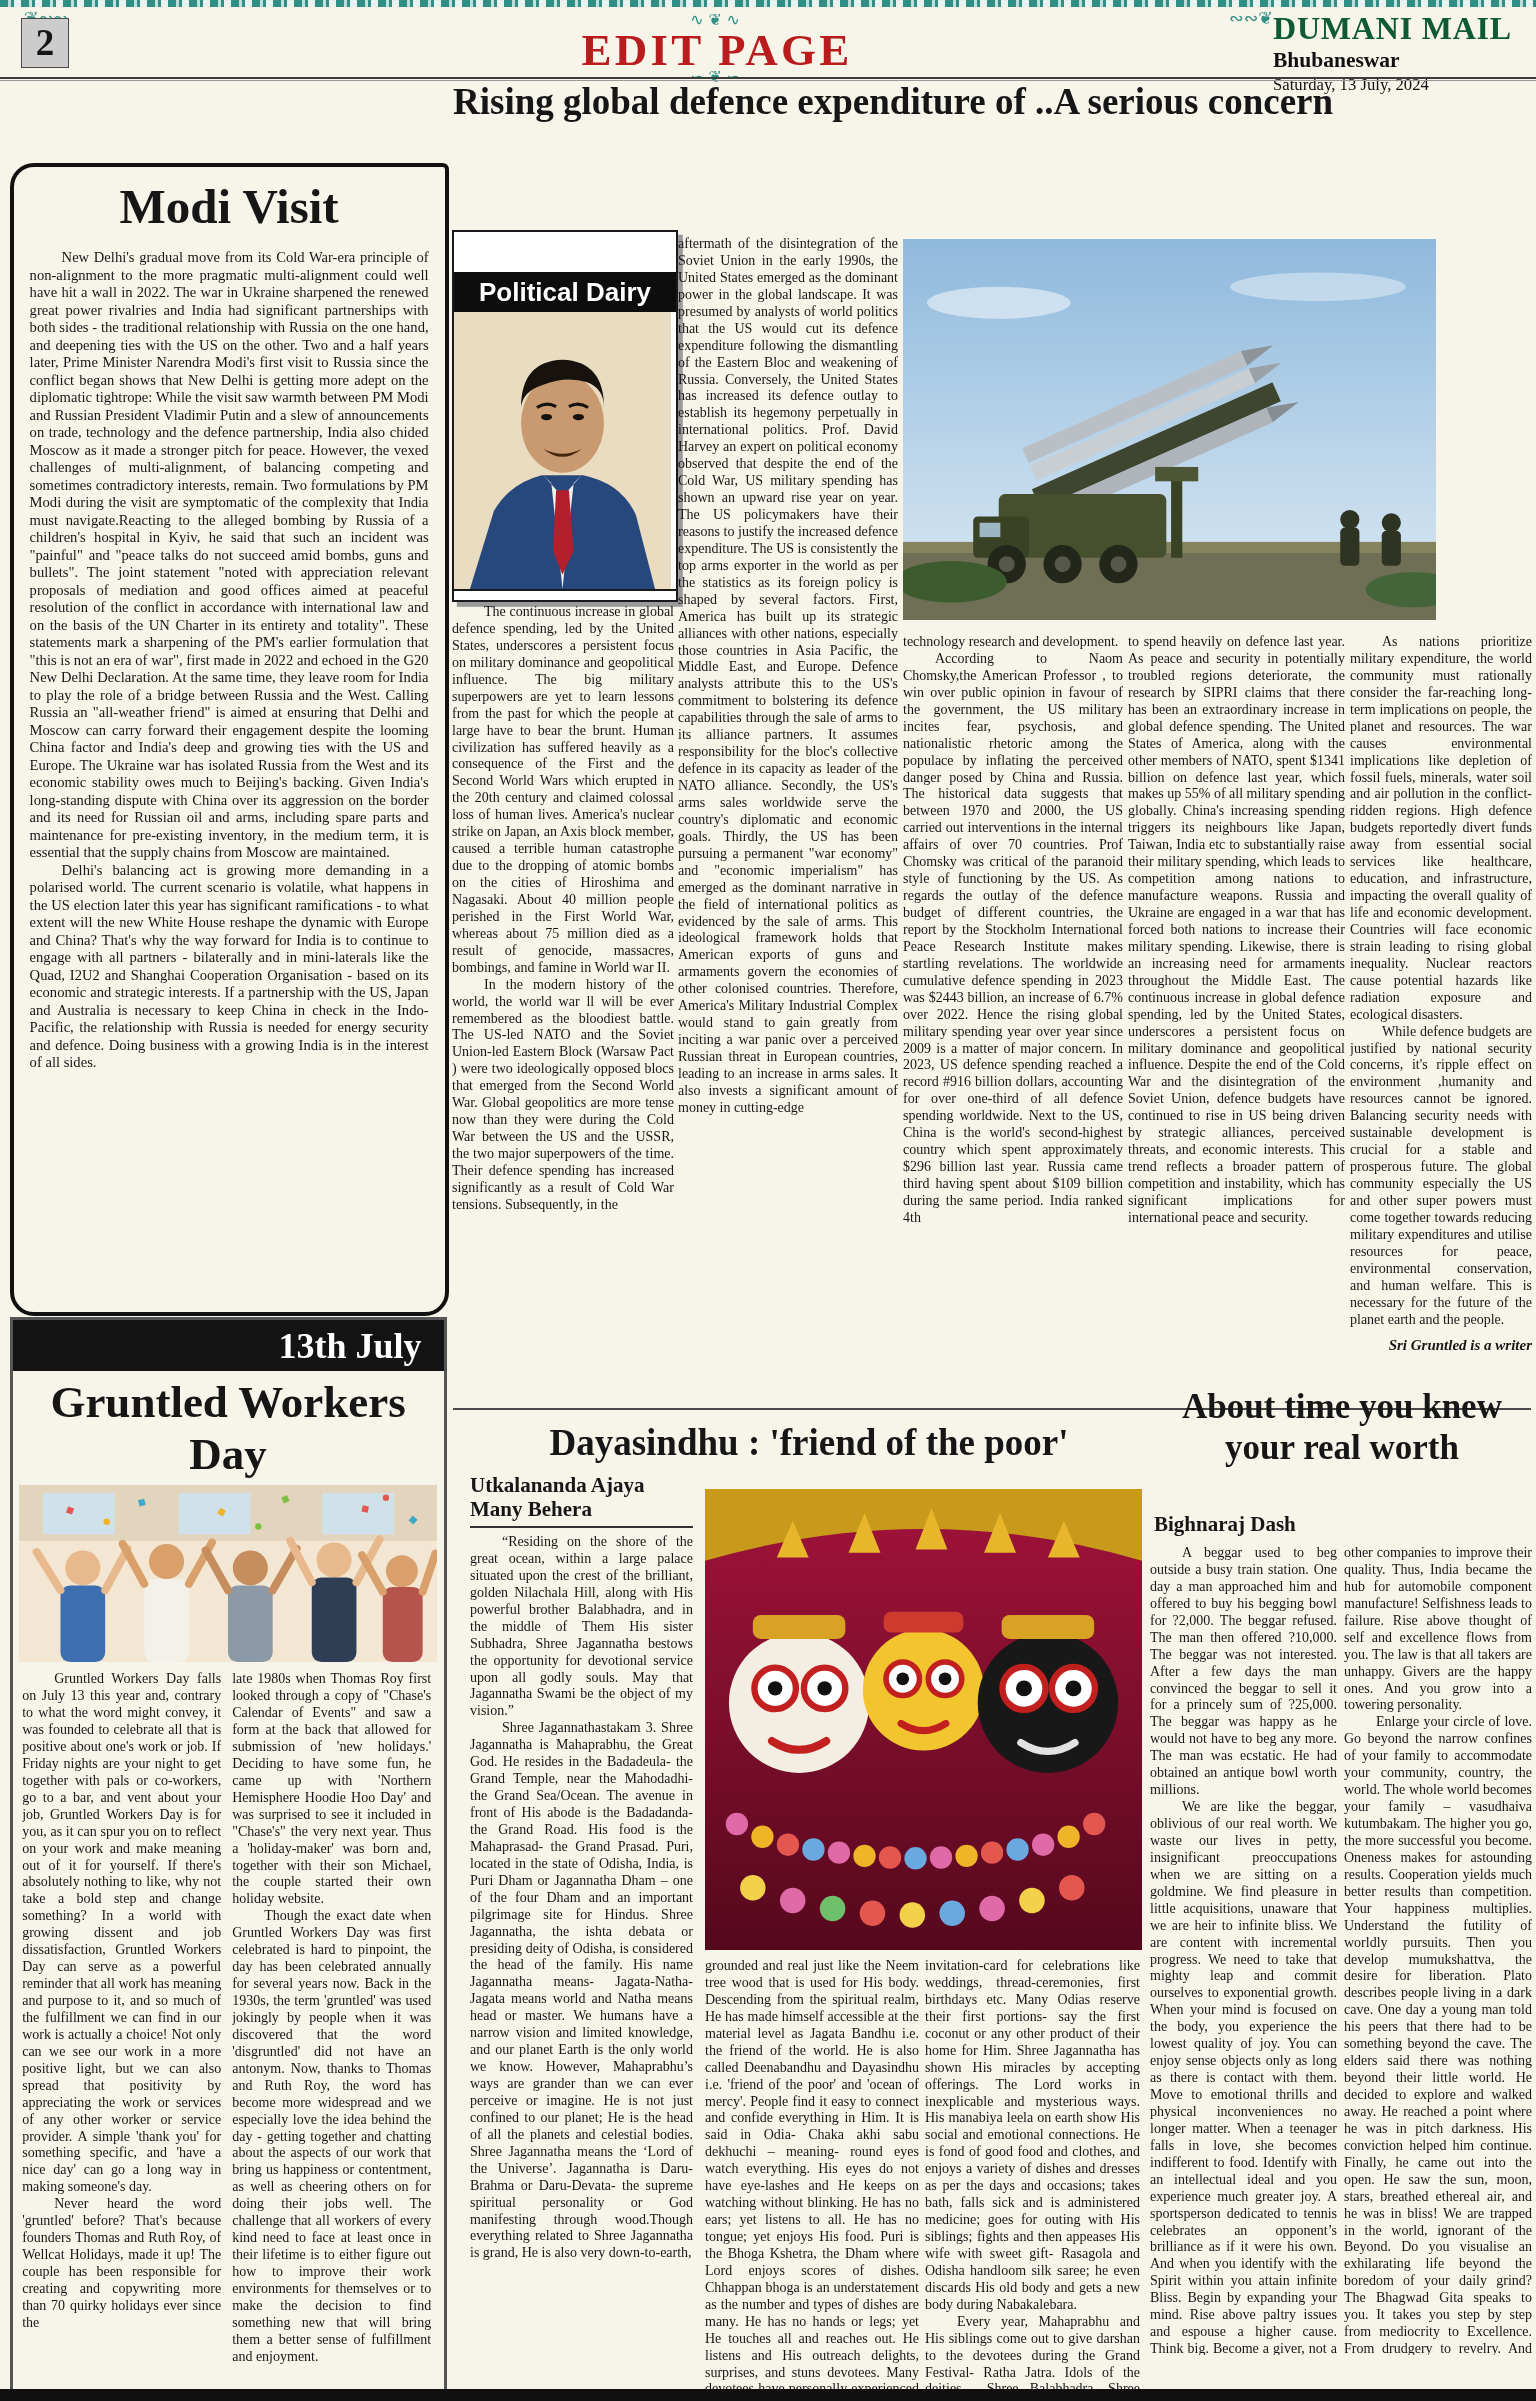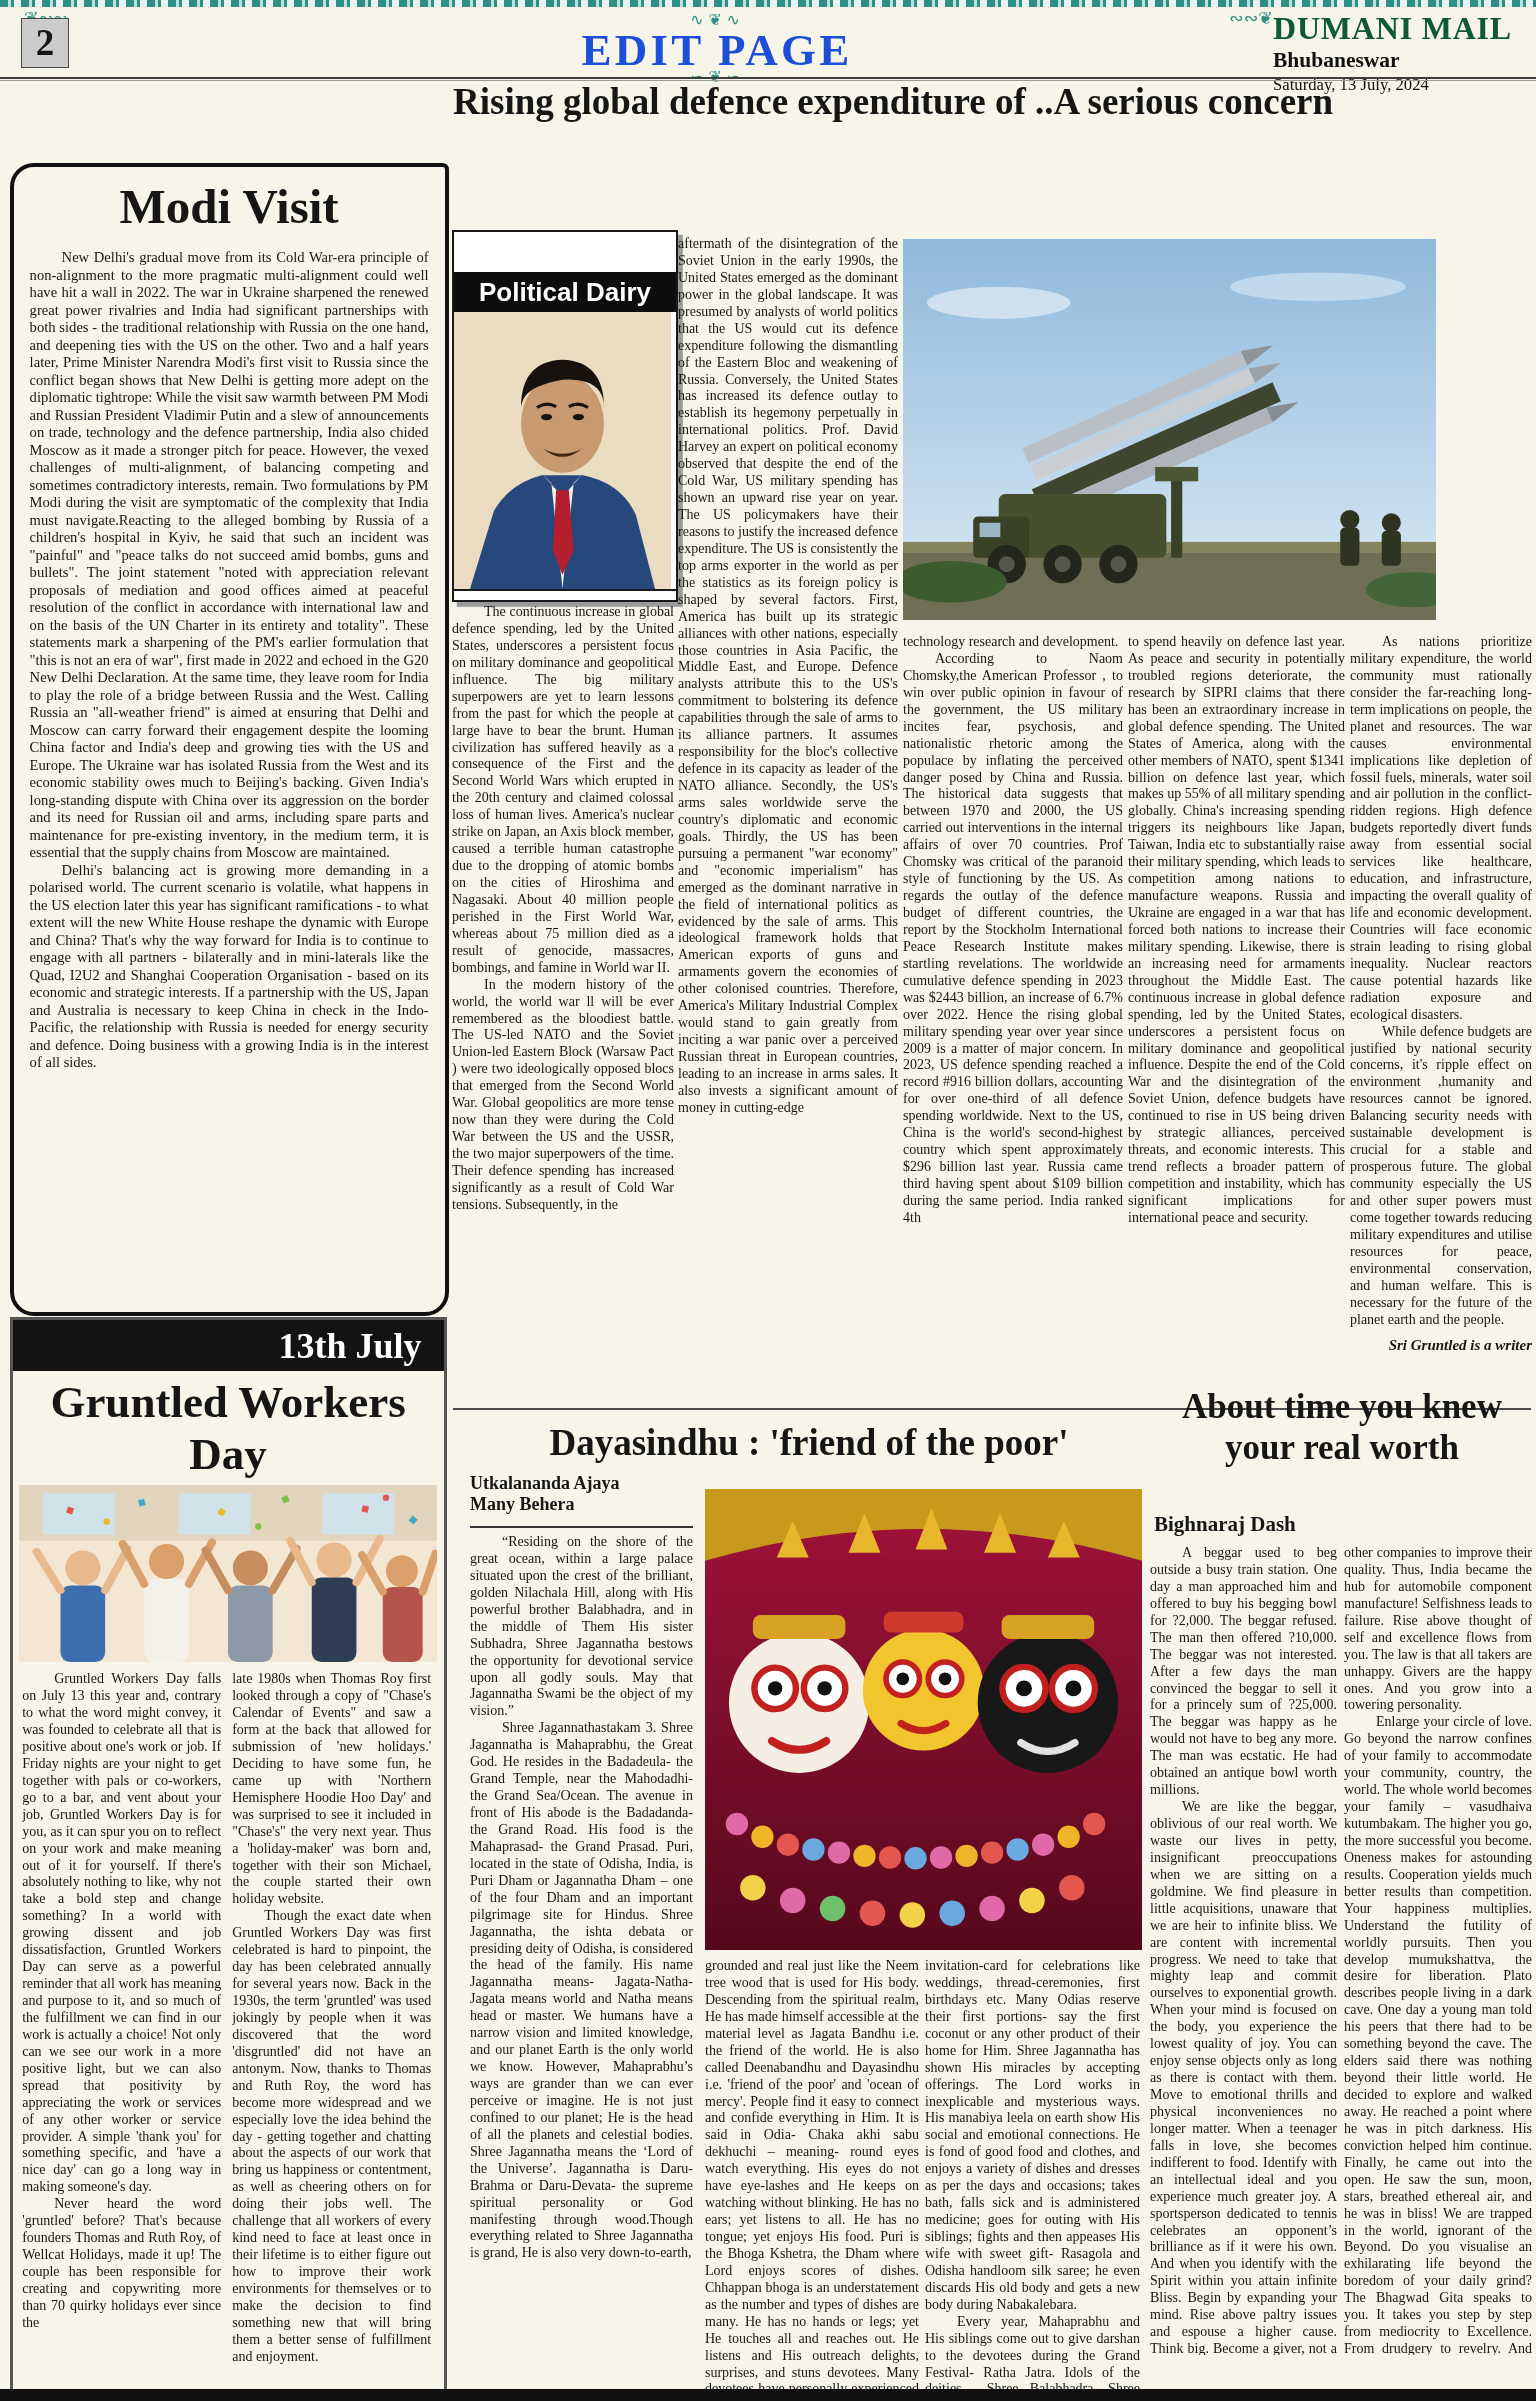--- a/index.html
+++ b/index.html
@@ -6,21 +6,21 @@
   .page{position:relative;width:1536px;height:2401px;margin:0 auto;background:#f7f4ea;
         font-family:"Liberation Serif",serif;color:#161616;overflow:hidden;}
   
   .orn-strip{position:absolute;left:0;top:0;width:1536px;height:7.2px;
      background:repeating-linear-gradient(90deg,#2f8f85 0 8px,#bfe0da 8px 11px,#2f8f85 11px 14.4px,#e9f2ee 14.4px 21px);}
   .orn-flourish{position:absolute;color:#2f8f85;}
   .page-num-box{position:absolute;left:21px;top:17.5px;width:46px;height:48px;background:#cccccc;
      border:1.6px solid #4a4a4a;display:flex;align-items:center;justify-content:center;
      font-size:37px;font-weight:bold;}
   .edit-title{position:absolute;left:494px;top:24px;width:446px;text-align:center;
-     font-size:45px;font-weight:bold;letter-spacing:3.2px;color:#1d4ed8;}
+     font-size:45px;font-weight:bold;letter-spacing:3.2px;color:#b91c1c;}
   .edit-orn{position:absolute;left:606px;width:223px;text-align:center;color:#2f8f85;font-size:16px;letter-spacing:4.8px;}
   .masthead{position:absolute;right:24px;top:9.6px;text-align:left;width:239px;}
   .masthead .mh-title{font-size:32px;font-weight:bold;color:#0e5a34;letter-spacing:0.8px;}
   .masthead .mh-city{font-size:21.5px;font-weight:bold;color:#101010;margin-top:1.6px;}
   .masthead .mh-date{font-size:16.7px;color:#101010;margin-top:1.6px;}
   .header-rule{position:absolute;left:0;top:77px;width:1536px;height:1.6px;background:#3c3c3c;}
   .header-rule2{position:absolute;left:0;top:80px;width:1536px;height:0.8px;background:#9a9a9a;}
   
   .para{margin:0;text-align:justify;}
   .para.ind{text-indent:32px;}
@@ -47,21 +47,21 @@
   .gw-box{position:absolute;left:9.6px;top:1317px;width:431px;height:1076px;border:3.2px solid #555;
      background:#f7f4ea;overflow:hidden;}
   .gw-band{height:51px;background:#131313;color:#fff;font-size:36px;font-weight:bold;
      display:flex;align-items:center;justify-content:flex-end;padding-right:22px;box-sizing:border-box;}
   .gw-title{text-align:center;font-size:45px;font-weight:bold;margin:4.8px 0;}
   .gw-cols{display:flex;gap:11px;padding:9.6px 9.6px 0 9.6px;}
   .gw-col{width:199px;height:759px;}
   
   .day-head{position:absolute;left:478px;top:1421px;width:662px;text-align:center;
      font-size:37px;font-weight:bold;white-space:nowrap;overflow:hidden;}
-  .day-byline{position:absolute;left:470px;top:1473px;width:223px;font-size:18px;font-weight:bold;line-height:1.15;}
+  .day-byline{position:absolute;left:470px;top:1473px;width:223px;font-size:21px;font-weight:bold;line-height:1.15;}
   .day-byline-rule{position:absolute;left:470px;top:1526px;width:223px;height:1.6px;background:#333;}
   
   .worth-head{position:absolute;left:1150px;top:1386px;width:384px;text-align:center;
      font-size:35px;font-weight:bold;line-height:1.18;}
   .worth-byline{position:absolute;left:1154px;top:1512px;font-size:21px;font-weight:bold;}
   .bottom-bar{position:absolute;left:0;top:2389px;width:1536px;height:12.8px;background:#101010;}
   .photo-frame{position:absolute;overflow:hidden;}
   svg{display:block;}
 </style>
 </head>

